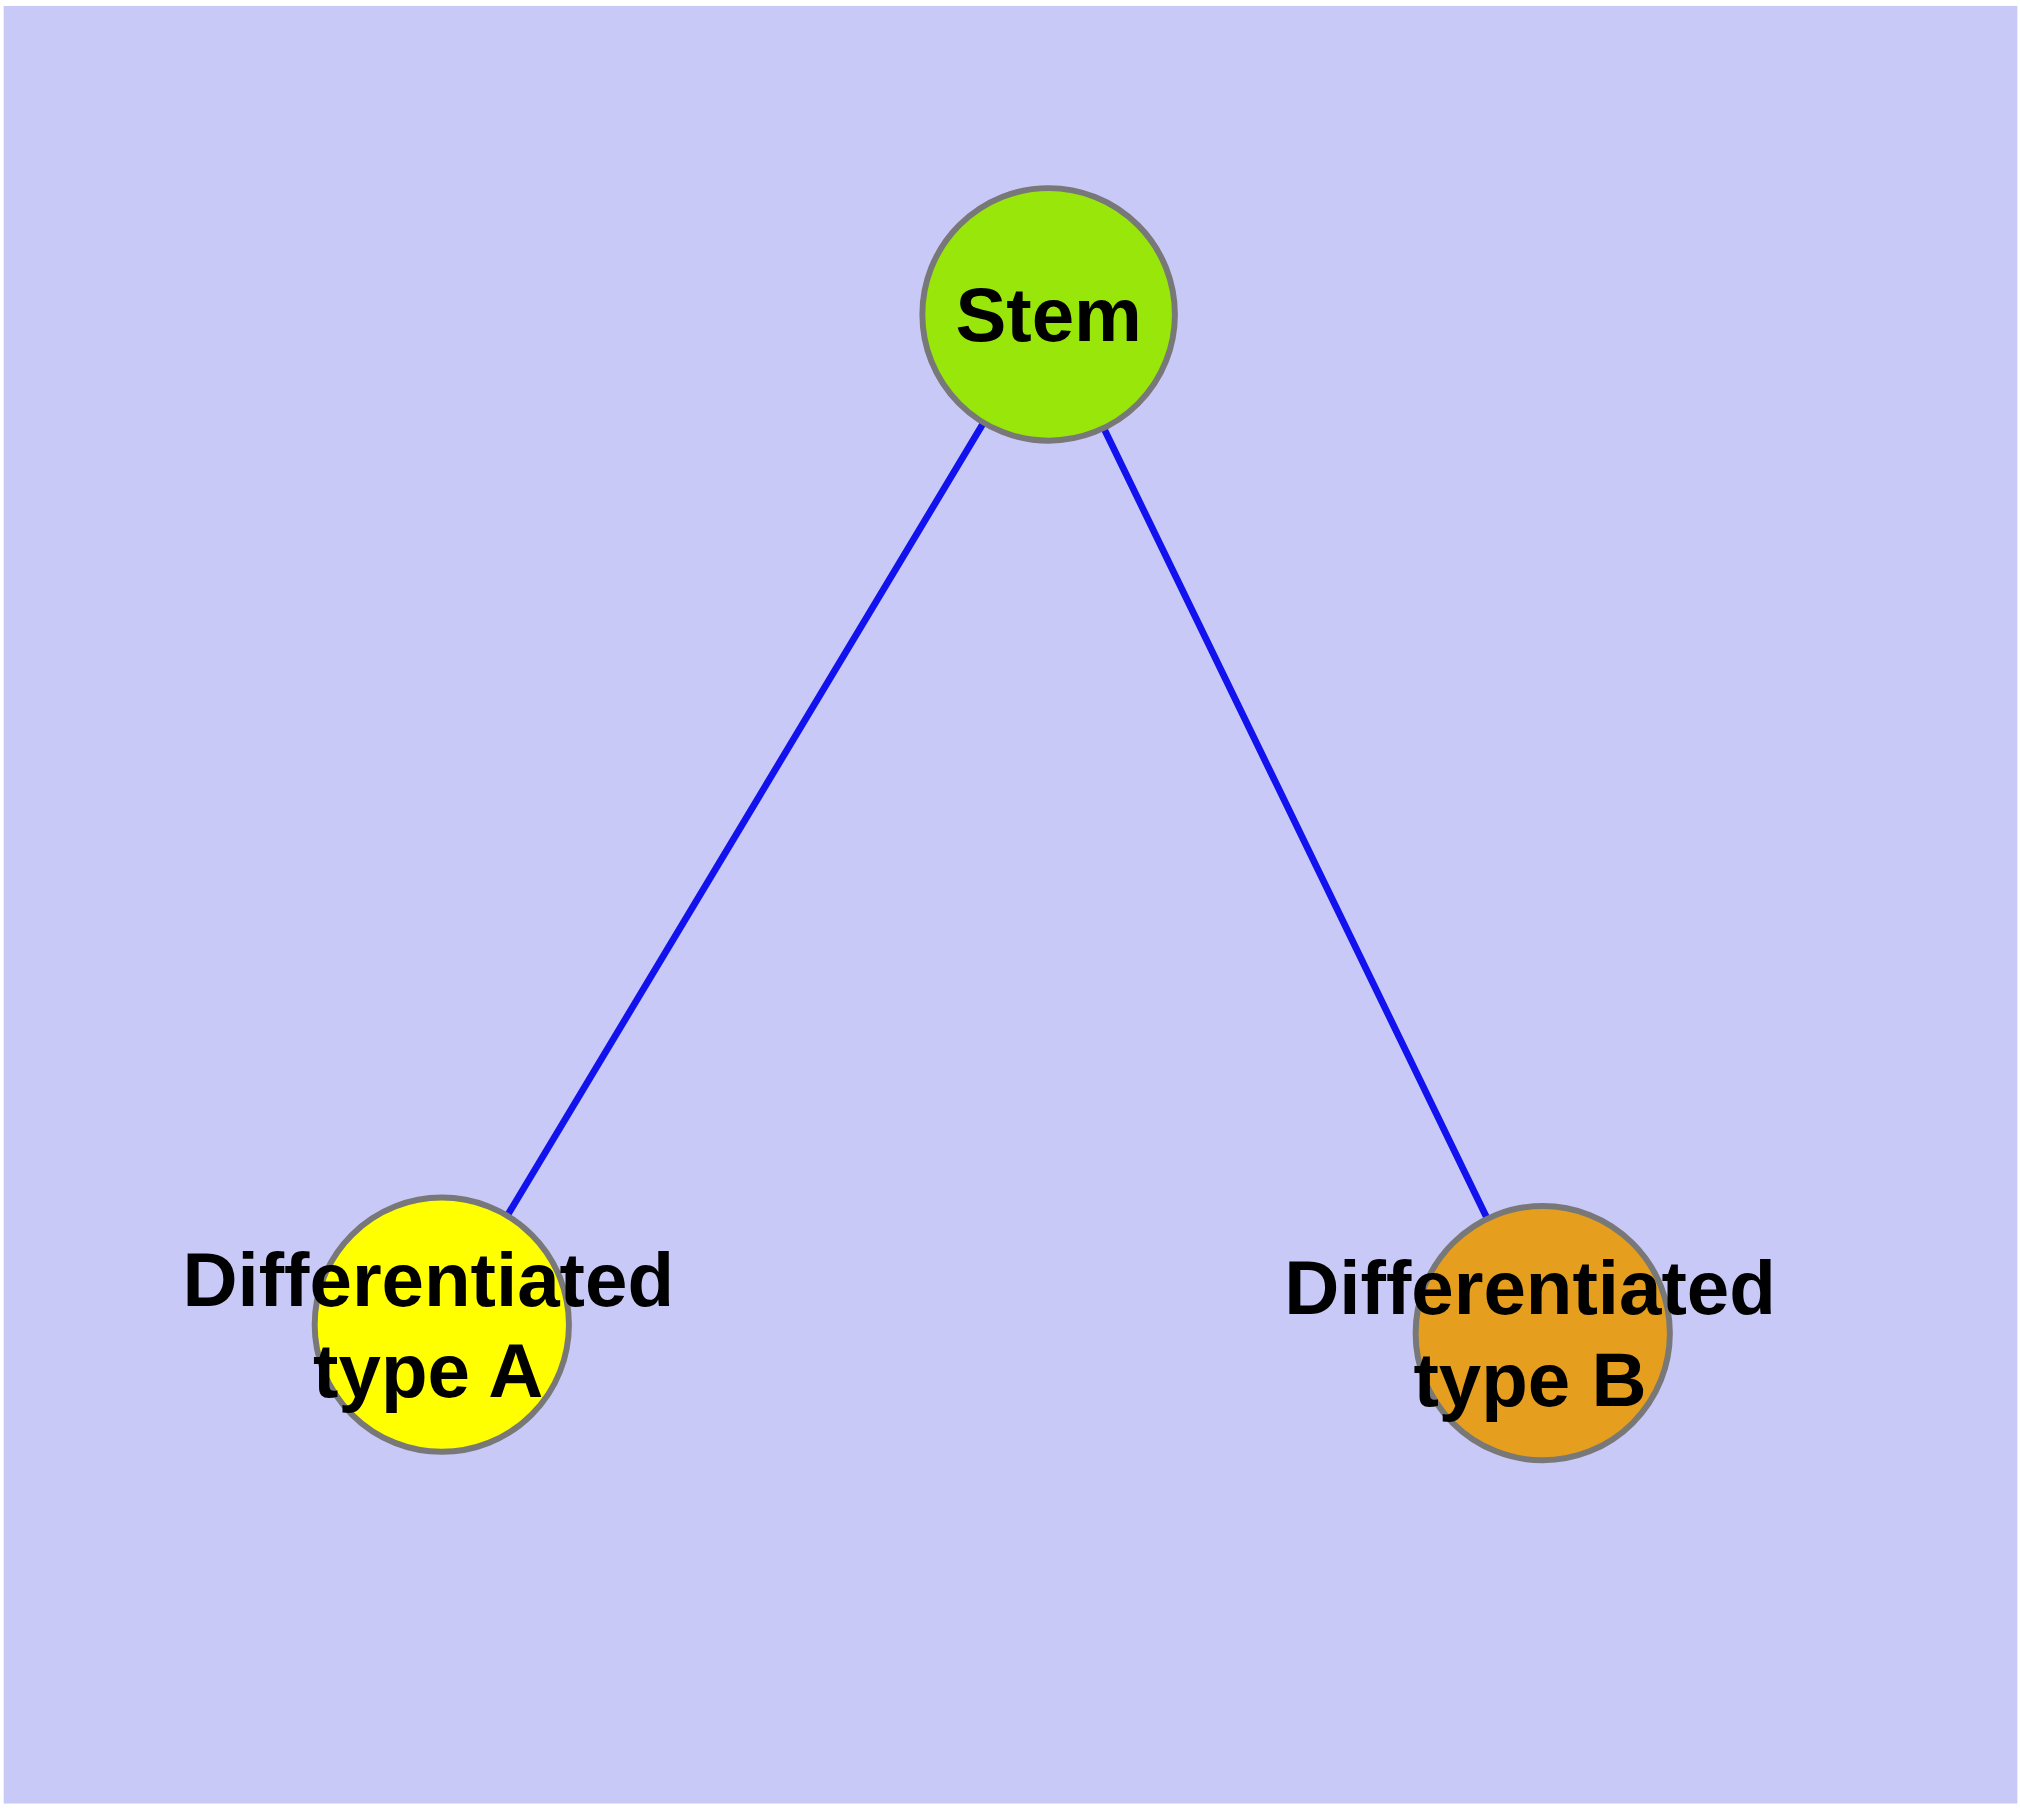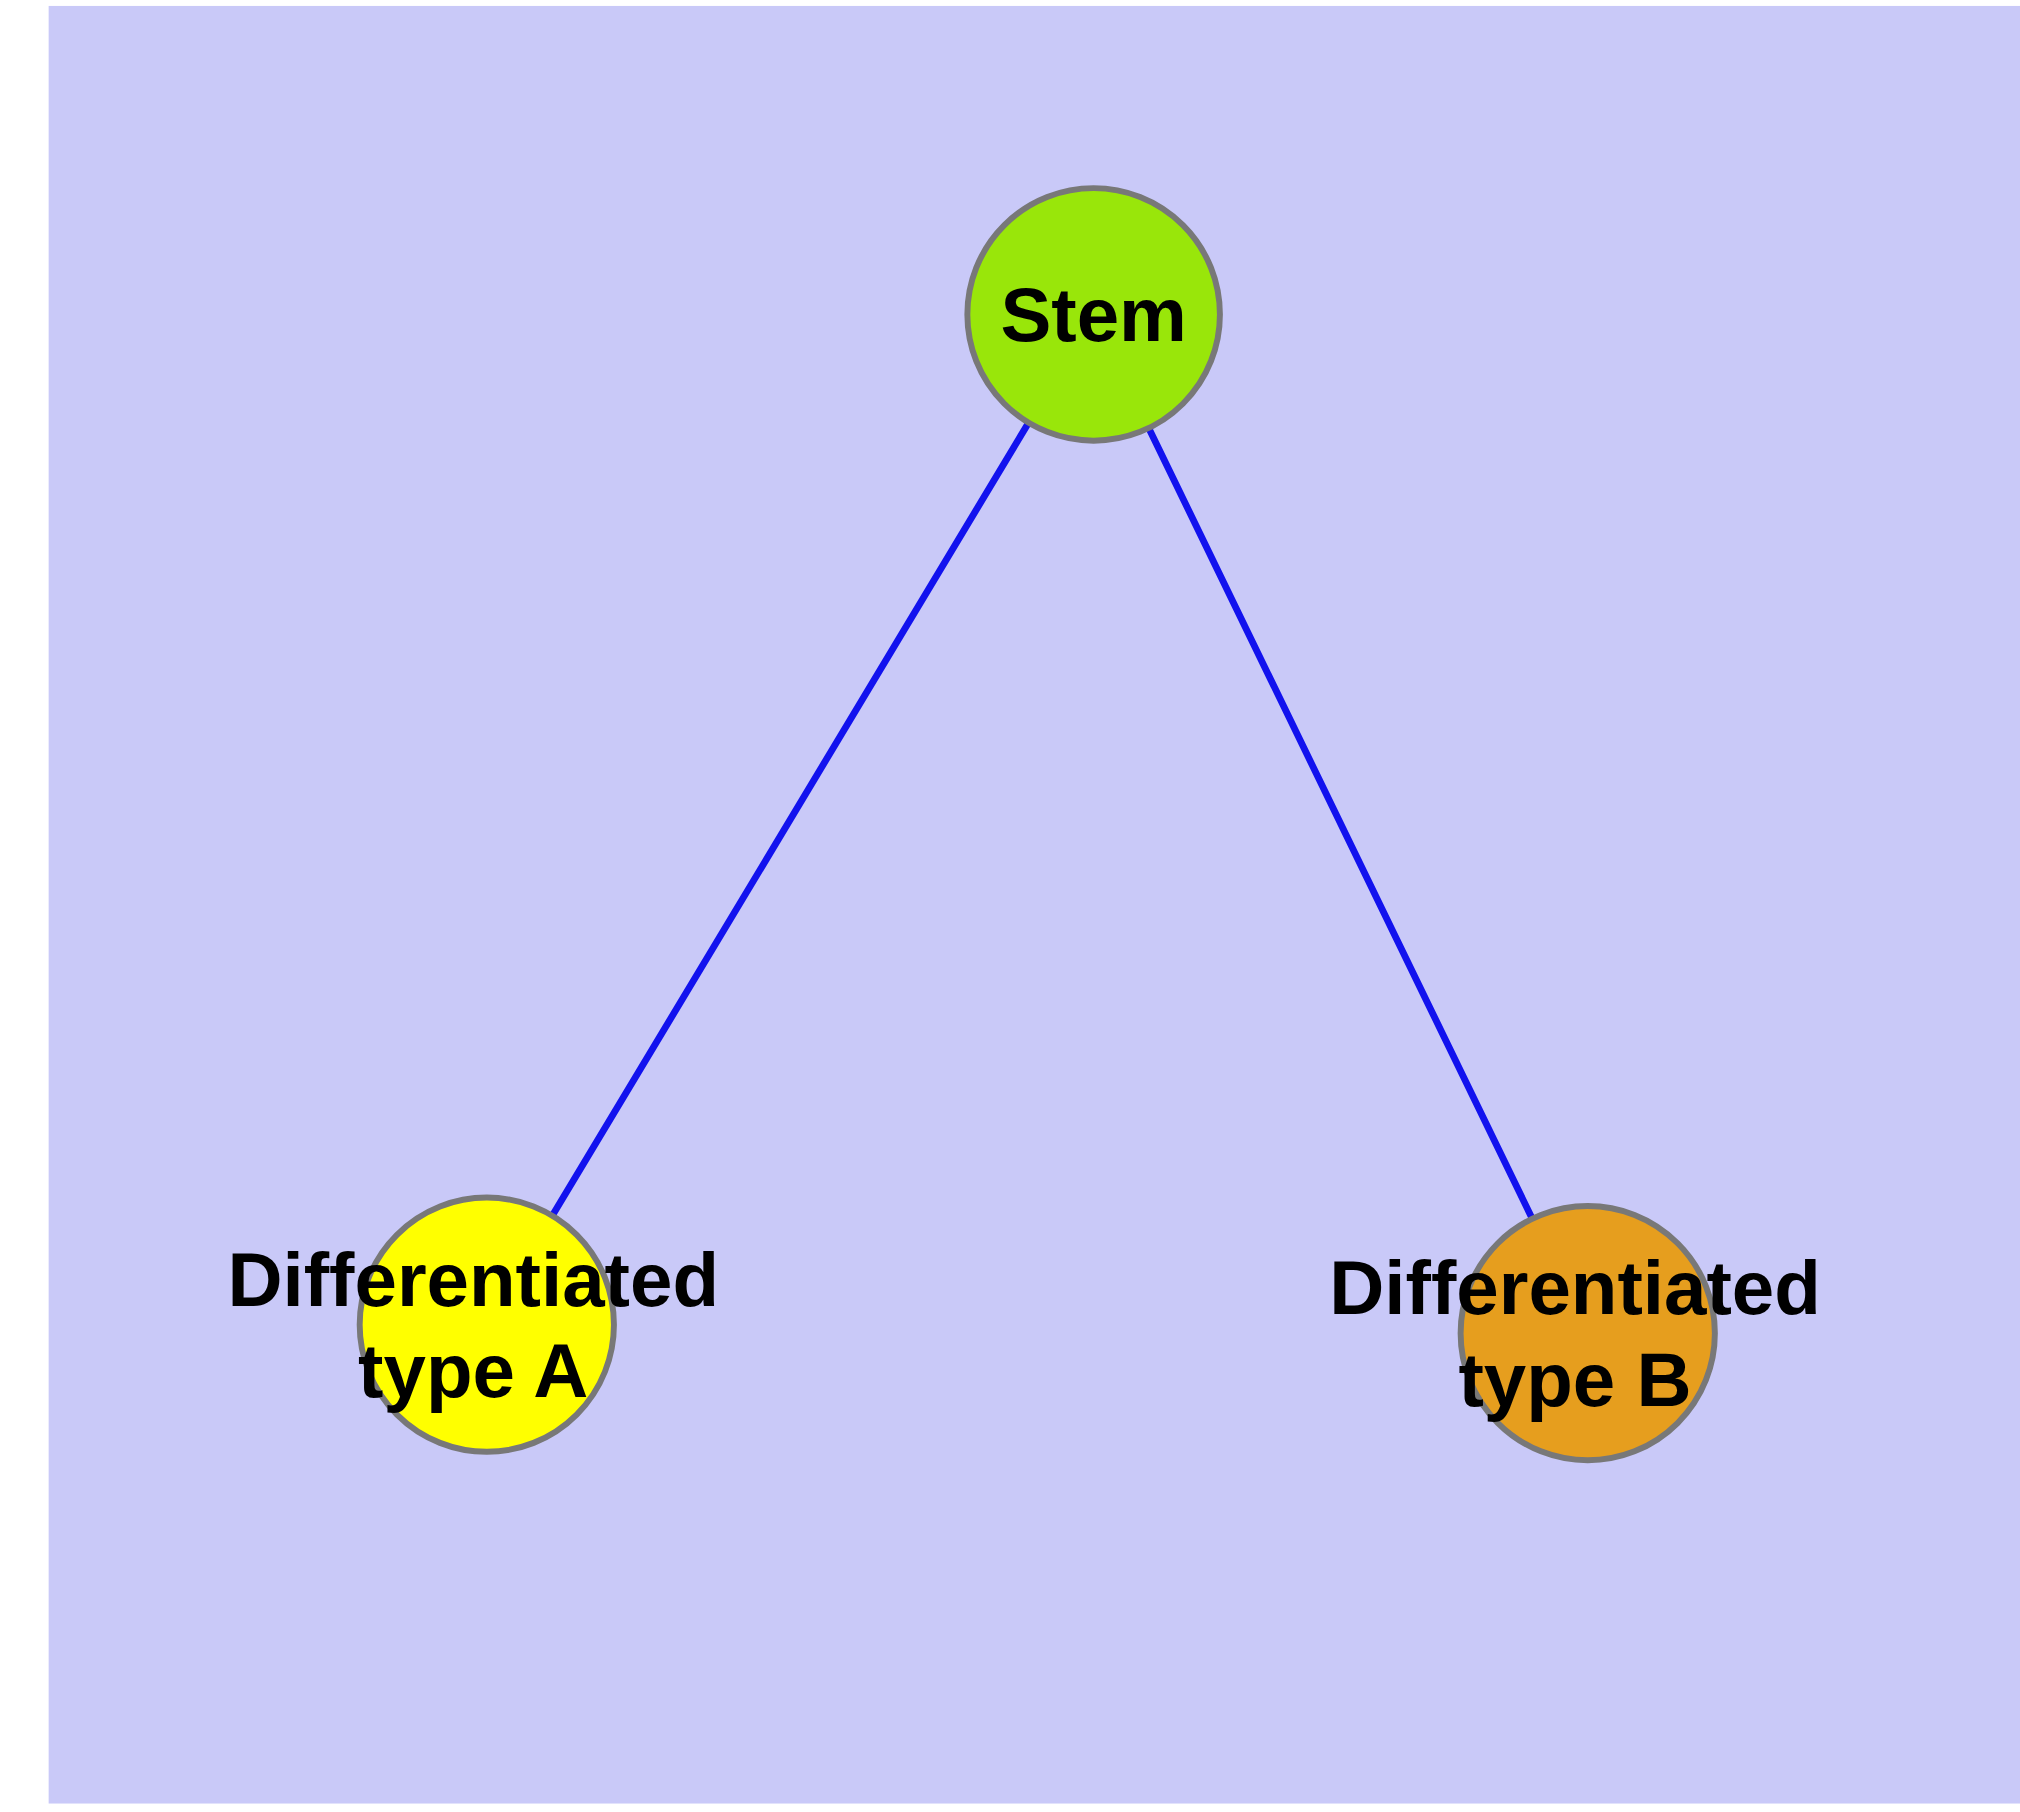--- a/index.html
+++ b/index.html
@@ -8,21 +8,20 @@
     background: #ffffff;
     width: 2021px;
     height: 1812px;
     overflow: hidden;
     font-family: "Liberation Sans", sans-serif;
   }
   .stage {
     position: relative;
     width: 1837px;
     height: 1812px;
-    margin-left: 45px;
   }
   svg.graph {
     position: absolute;
     left: 0;
     top: 0;
     width: 2021px;
     height: 1812px;
     display: block;
   }
   .edge {

